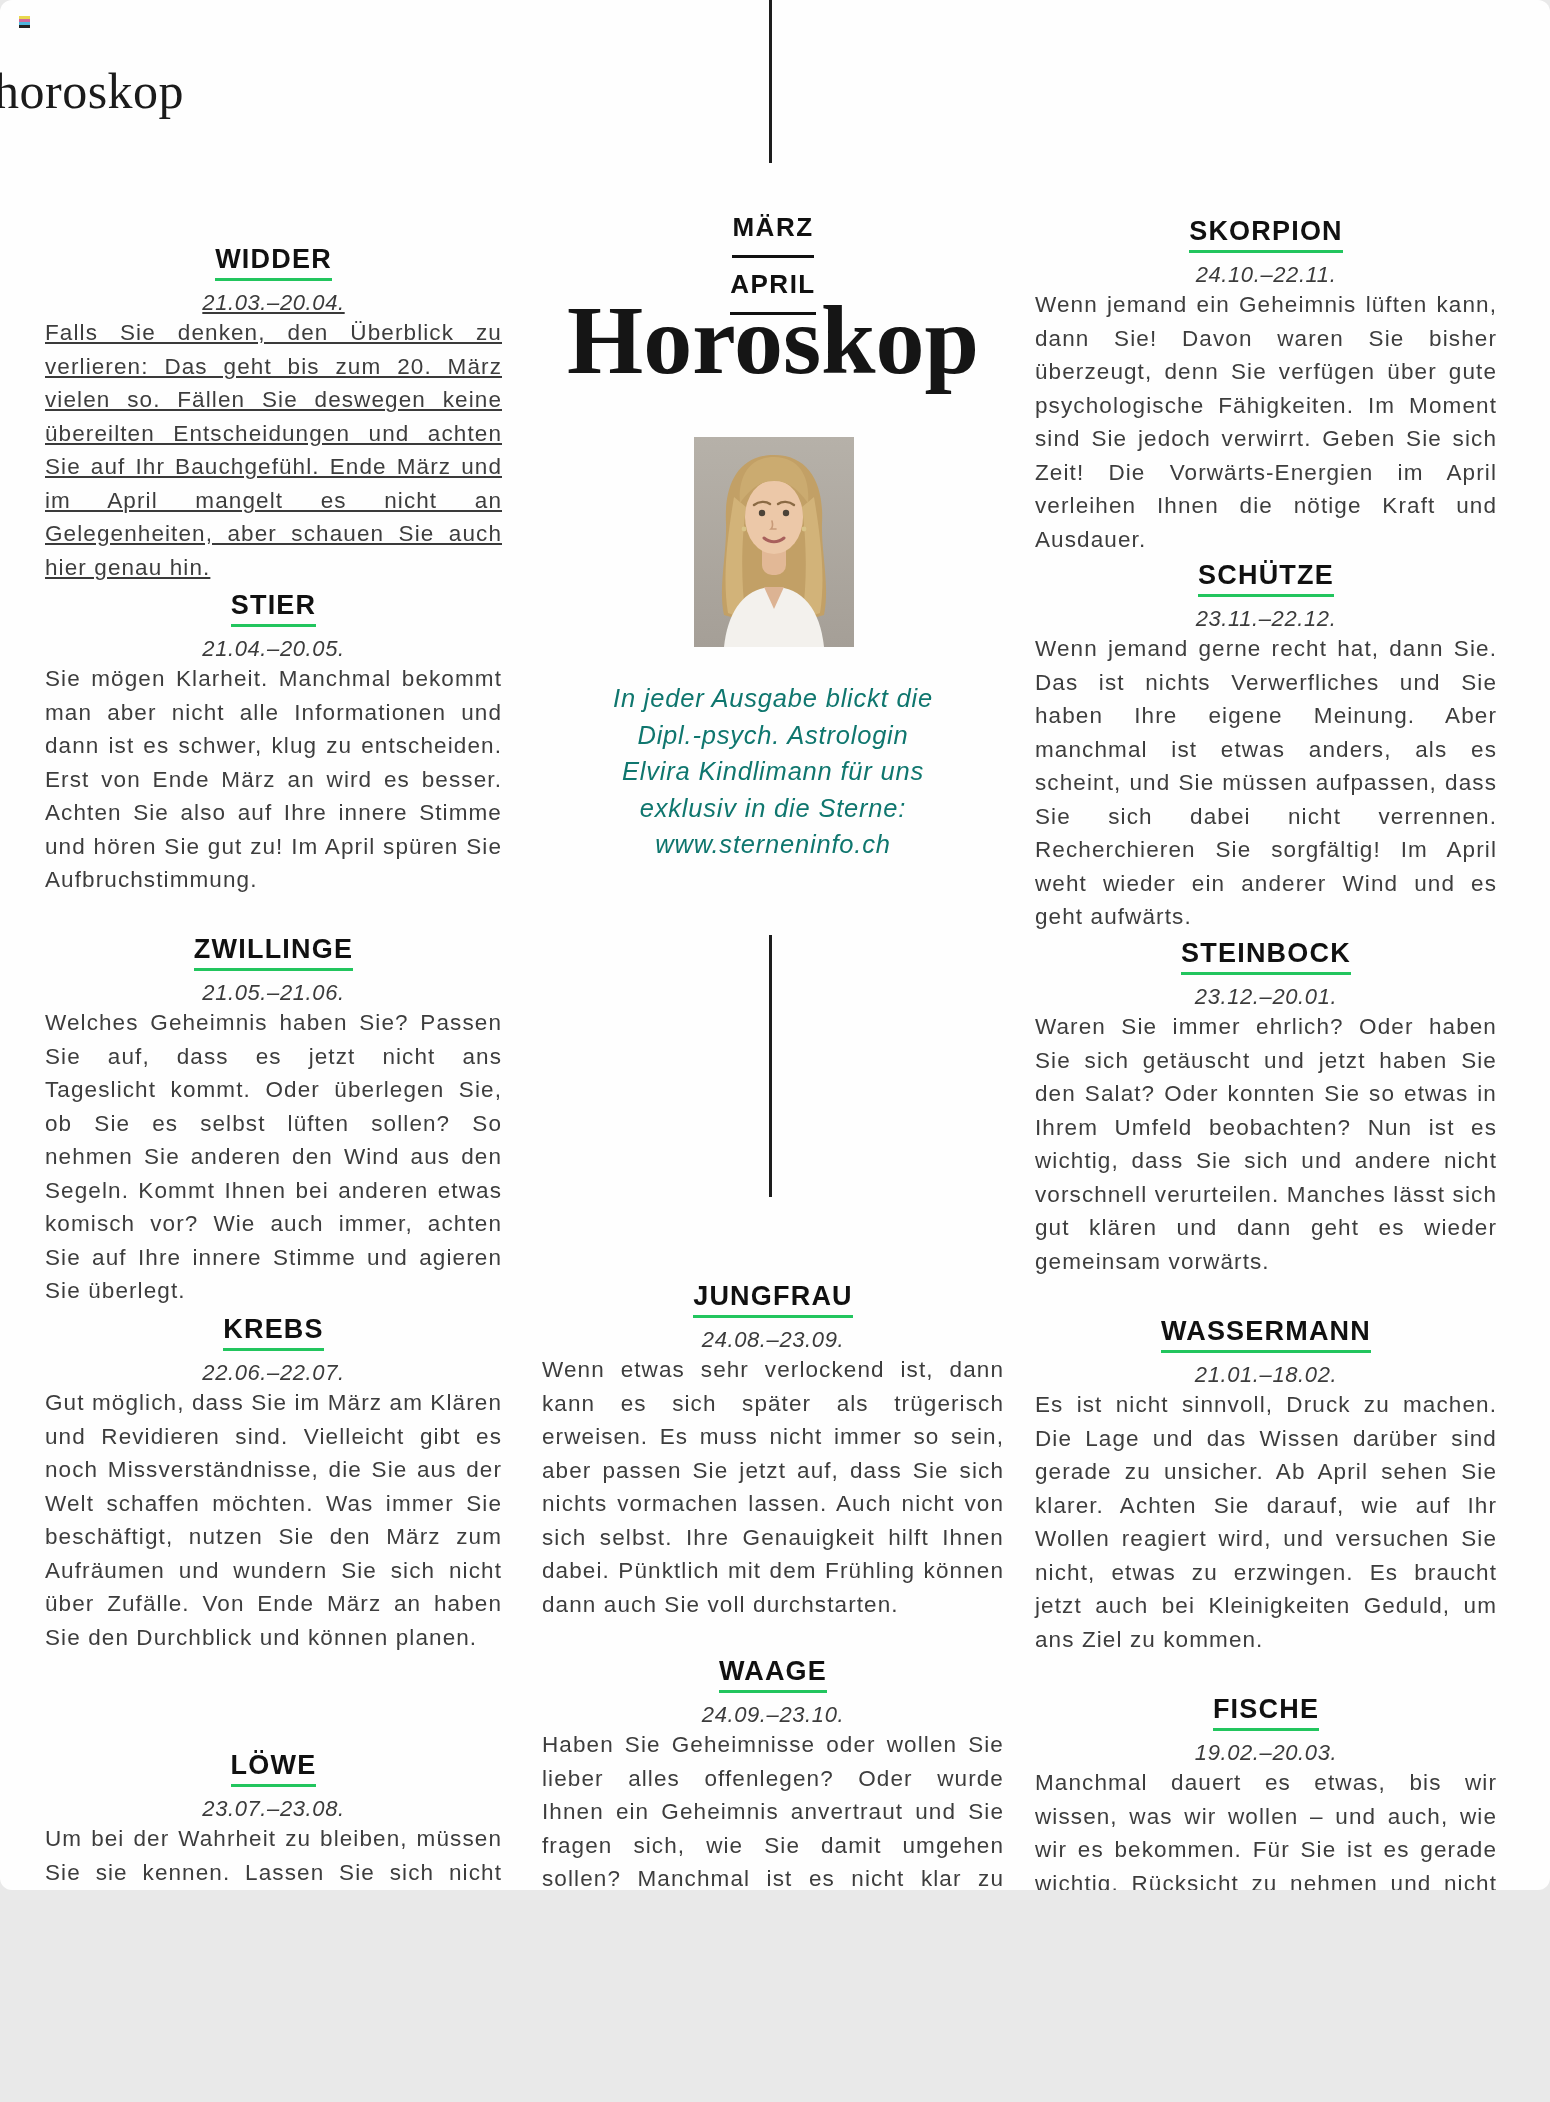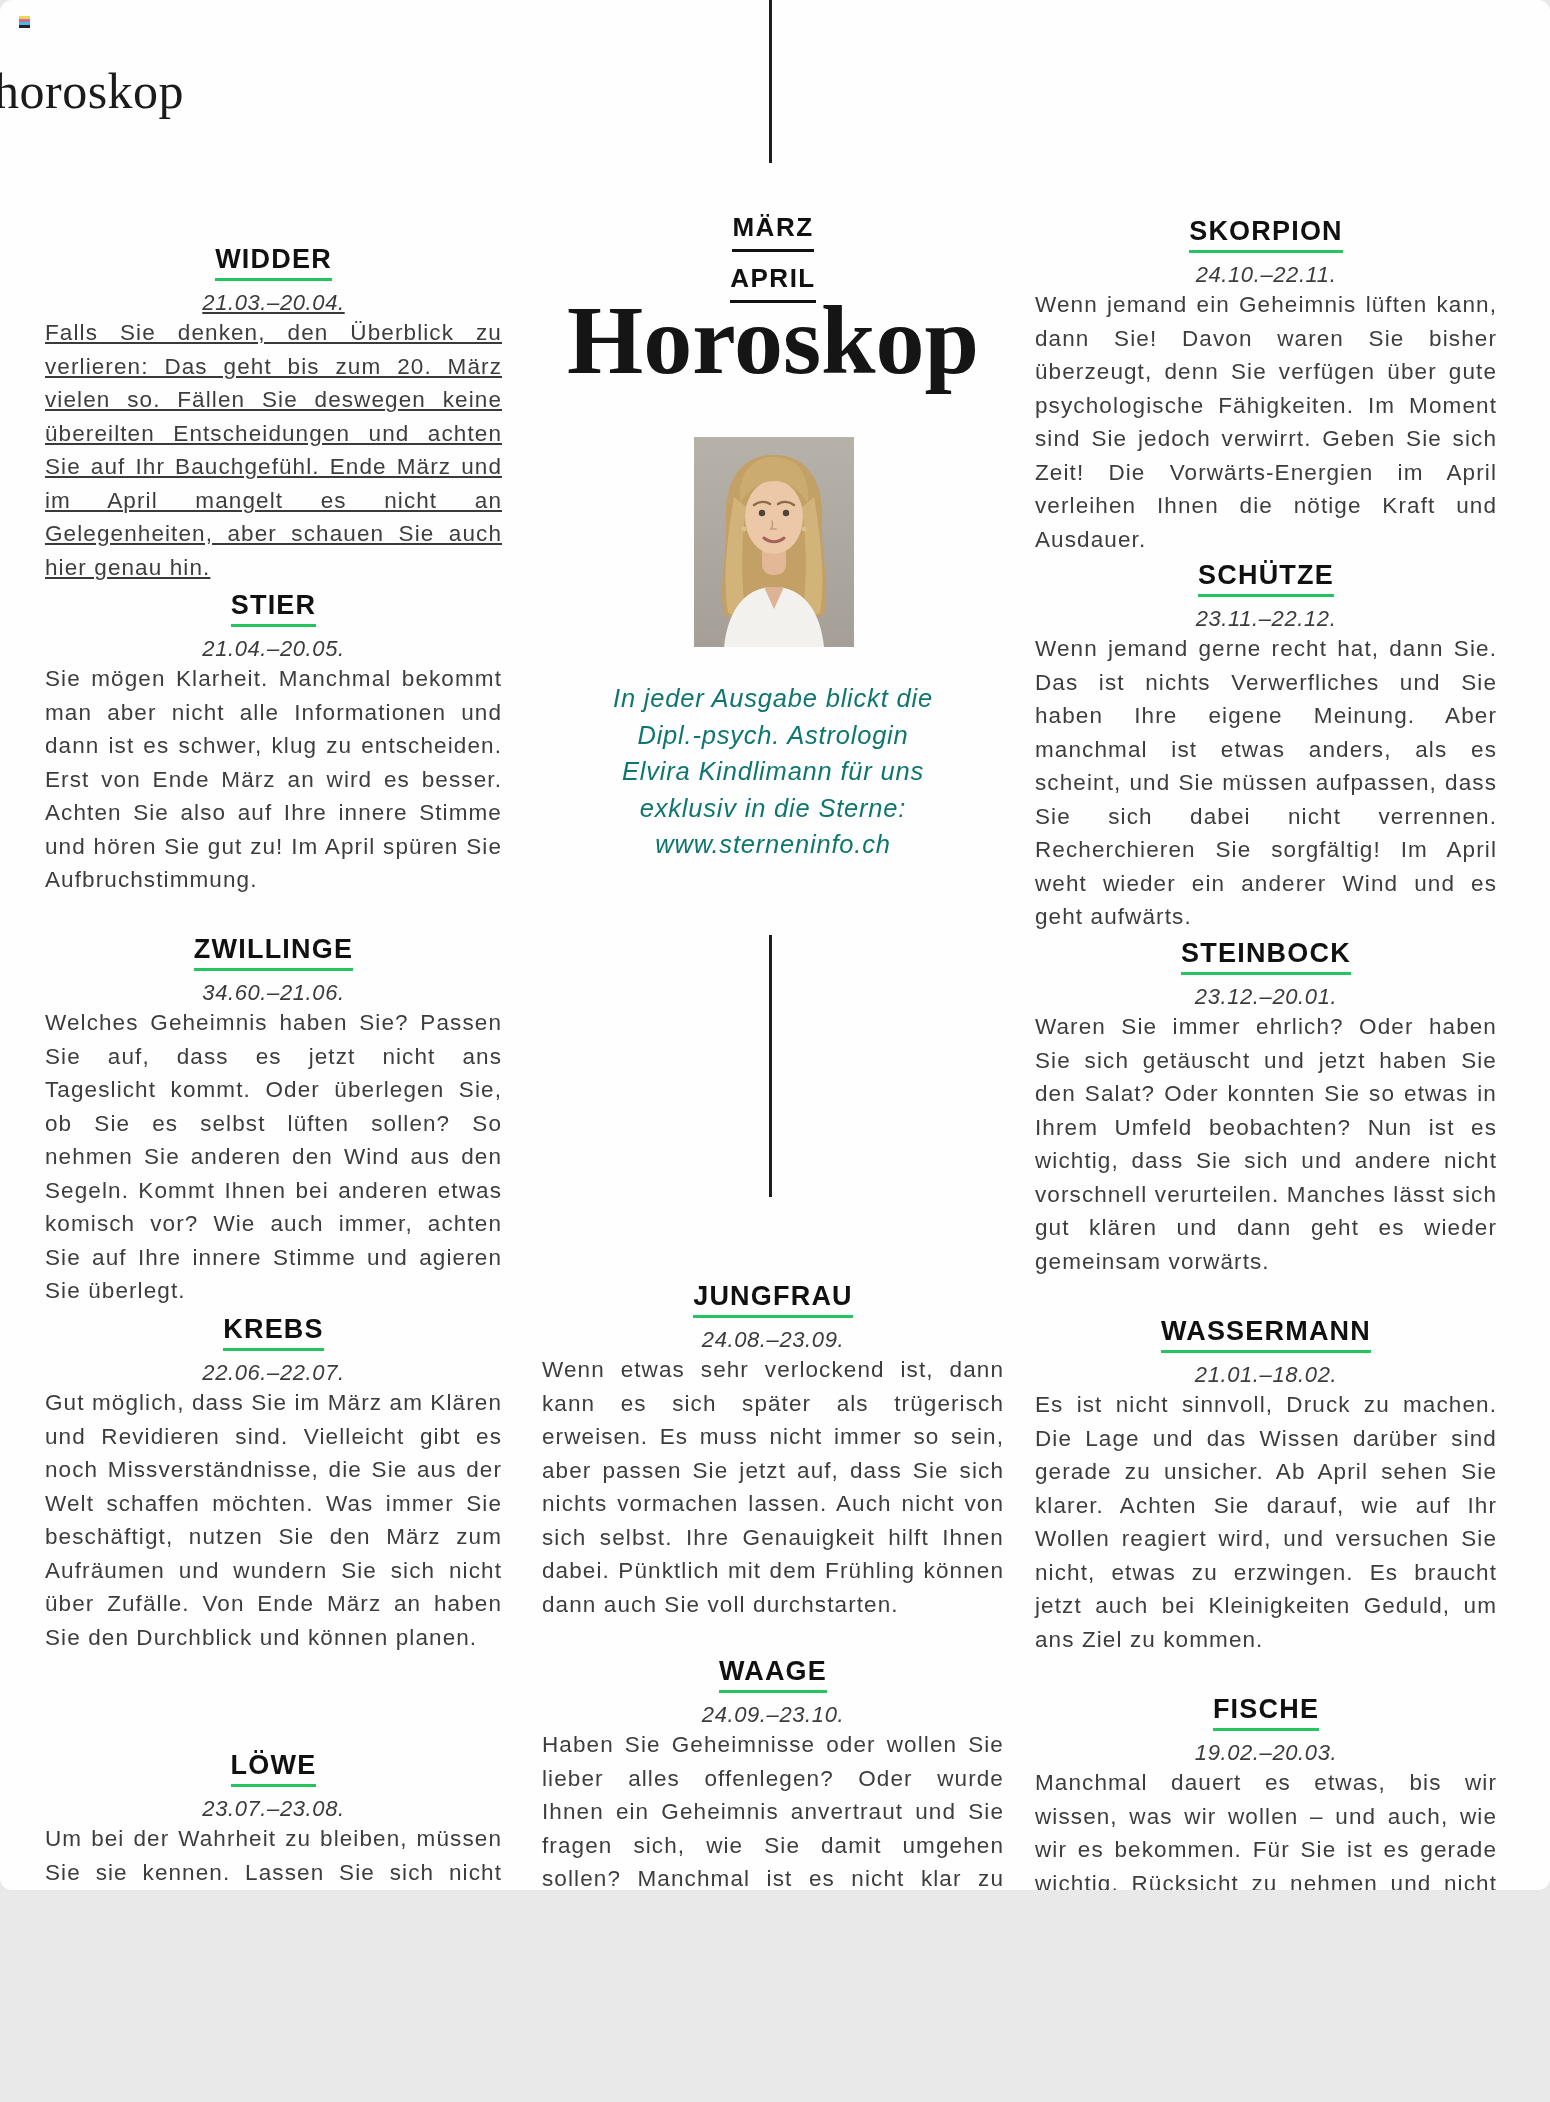--- a/index.html
+++ b/index.html
@@ -62,21 +62,21 @@
   .mid-signs{position:absolute;left:0;top:0;width:100%;height:2102px;}
   .mid-signs .sign:nth-of-type(1){top:1281px;}
   .mid-signs .sign:nth-of-type(2){top:1656px;}
 
   .months{
     position:absolute;top:212px;left:0;width:100%;
     display:flex;flex-direction:column;align-items:center;gap:11px;
   }
   .months span{
     font-size:26px;font-weight:800;color:#111;letter-spacing:1.5px;
-    border-bottom:3px solid #111;padding-bottom:6px;
+    border-bottom:3px solid #111;padding-bottom:12px;
   }
   .title{
     position:absolute;top:288px;left:0;width:100%;margin:0;text-align:center;
     font-family:"Liberation Serif",serif;font-weight:700;
     font-size:98px;line-height:104px;color:#151515;letter-spacing:0px;
   }
   .photo{
     position:absolute;left:152px;top:437px;width:160px;height:210px;
     overflow:hidden;background:#b0aba3;
   }
@@ -126,21 +126,21 @@
         <div class="sign-dates">21.03.–20.04.</div>
         <p class="sign-text">Falls Sie denken, den Überblick zu verlieren: Das geht bis zum 20. März vielen so. Fällen Sie deswegen keine übereilten Entscheidungen und achten Sie auf Ihr Bauchgefühl. Ende März und im April mangelt es nicht an Gelegenheiten, aber schauen Sie auch hier genau hin.</p>
       </section>
       <section class="sign">
         <h3 class="sign-name"><span>STIER</span></h3>
         <div class="sign-dates">21.04.–20.05.</div>
         <p class="sign-text">Sie mögen Klarheit. Manchmal bekommt man aber nicht alle Informationen und dann ist es schwer, klug zu entscheiden. Erst von Ende März an wird es besser. Achten Sie also auf Ihre innere Stimme und hören Sie gut zu! Im April spüren Sie Aufbruchstimmung.</p>
       </section>
       <section class="sign">
         <h3 class="sign-name"><span>ZWILLINGE</span></h3>
-        <div class="sign-dates">34.60.–21.06.</div>
+        <div class="sign-dates">21.05.–21.06.</div>
         <p class="sign-text">Welches Geheimnis haben Sie? Passen Sie auf, dass es jetzt nicht ans Tageslicht kommt. Oder überlegen Sie, ob Sie es selbst lüften sollen? So nehmen Sie anderen den Wind aus den Segeln. Kommt Ihnen bei anderen etwas komisch vor? Wie auch immer, achten Sie auf Ihre innere Stimme und agieren Sie überlegt.</p>
       </section>
       <section class="sign">
         <h3 class="sign-name"><span>KREBS</span></h3>
         <div class="sign-dates">22.06.–22.07.</div>
         <p class="sign-text">Gut möglich, dass Sie im März am Klären und Revidieren sind. Vielleicht gibt es noch Missverständnisse, die Sie aus der Welt schaffen möchten. Was immer Sie beschäftigt, nutzen Sie den März zum Aufräumen und wundern Sie sich nicht über Zufälle. Von Ende März an haben Sie den Durchblick und können planen.</p>
       </section>
       <section class="sign">
         <h3 class="sign-name"><span>LÖWE</span></h3>
         <div class="sign-dates">23.07.–23.08.</div>

